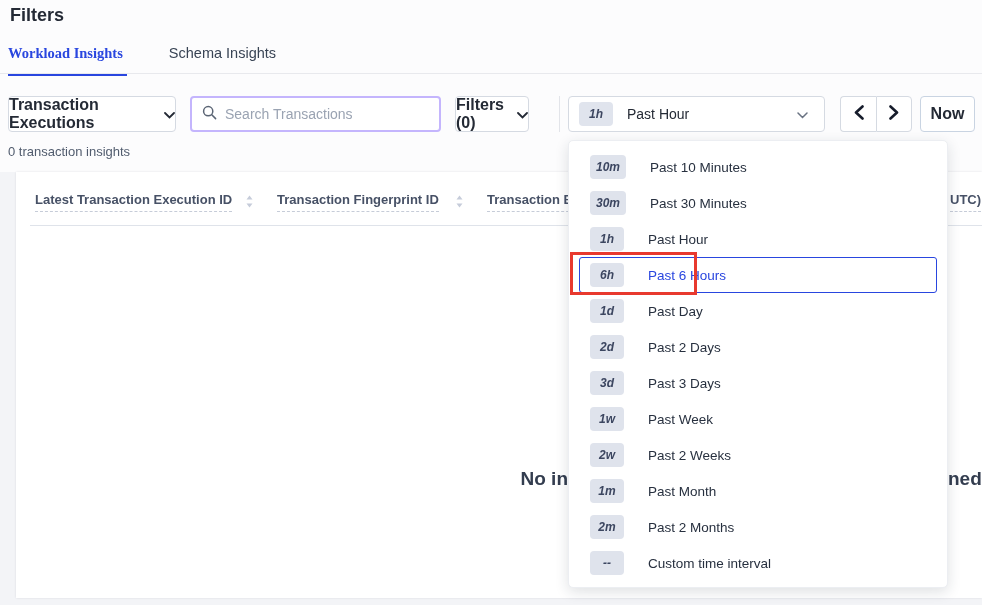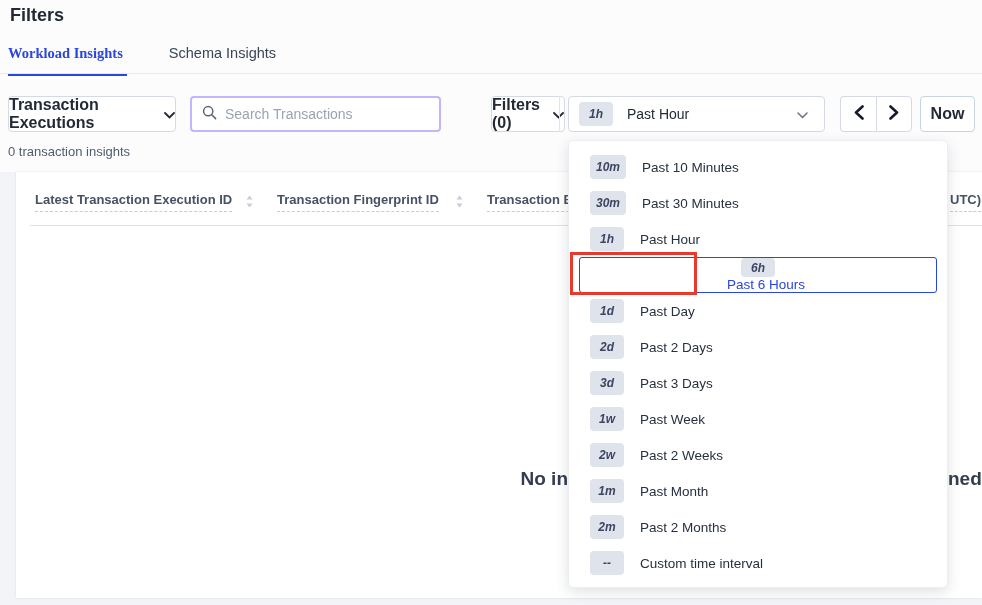--- a/index.html
+++ b/index.html
@@ -17,21 +17,21 @@
   .tabs-border { position:absolute; left:0; top:73px; width:982px; height:1px; background:#e8e9ed; }
 
   
   .btn { position:absolute; top:96px; height:36px; background:#fff; border:1px solid #d5dae2; border-radius:4px;
          display:flex; align-items:center; justify-content:center; font-size:16px; font-weight:700; color:#242a35; gap:8px; cursor:pointer; }
   .entity-btn { left:8px; width:168px; }
   .search-box { position:absolute; left:190px; top:96px; width:251px; height:36px; background:#fff;
                 border:2px solid #c4b5fd; border-radius:4px; display:flex; align-items:center; padding:0 10px; gap:8px; }
   .search-box input { border:none; outline:none; flex:1; font-size:14px; color:#242a35; font-family:"Liberation Sans", sans-serif; background:transparent; }
   .search-box input::placeholder { color:#9aa3b2; }
-  .filters-btn { left:455px; width:74px;margin-left:36px; }
+  .filters-btn { left:455px; width:74px; }
   .toolbar-divider { position:absolute; left:559px; top:96px; width:1px; height:36px; background:#e2e4e9; }
 
   .time-trigger { position:absolute; left:568px; top:96px; width:257px; height:36px; background:#fff; border:1px solid #d5dae2;
                   border-radius:4px; display:flex; align-items:center; padding:0 16px 0 10px; cursor:pointer; }
   .badge { min-width:34px; height:24px; background:#e0e4ed; border-radius:4px; display:inline-flex; align-items:center; justify-content:center;
            font-size:12px; font-weight:700; color:#3c4660; padding:0 6px;font-style:italic; }
   .time-trigger .label { margin-left:14px; font-size:14px; color:#242a35; flex:1; }
 
   .arrow-group { position:absolute; left:840px; top:96px; display:flex; }
   .arrow-btn { width:36px; height:36px; background:#fff; border:1px solid #d5dae2; display:flex; align-items:center; justify-content:center; cursor:pointer; }
@@ -52,22 +52,22 @@
 
   
   .empty-left { position:absolute; right:414px; top:468px; font-size:19px; font-weight:700; color:#333d4f; white-space:nowrap; z-index:1; }
   .empty-right { position:absolute; left:948px; top:468px; font-size:19px; font-weight:700; color:#333d4f; white-space:nowrap; z-index:1; }
 
   
   .time-panel { position:absolute; left:568px; top:140px; width:380px; height:448px; background:#fff; border:1px solid #eceef2;
                 border-radius:5px; box-shadow:0 4px 14px rgba(30,40,60,.14); padding:8px 10px; z-index:50; }
   .time-option { height:36px; display:flex; align-items:center; padding:0 10px; border:1px solid transparent; border-radius:3px; cursor:pointer; }
   .time-option .badge { background:#dfe3ec; }
-  .time-option .opt-label { margin-left:16px; font-size:13.5px; color:#27303f; }
-  .time-option.selected { border-color:#2946df;flex-direction:column; }
+  .time-option .opt-label { margin-left:24px; font-size:13.5px; color:#27303f; }
+  .time-option.selected { border-color:#2946df; }
   .time-option.selected .opt-label { color:#2946df; }
 
   
   .annotation-box { position:absolute; left:570px; top:252px; width:127px; height:43px; border:3px solid #e8392e; z-index:60; pointer-events:none; }
 </style>
 </head>
 <body>
 
 <div class="page">
 

